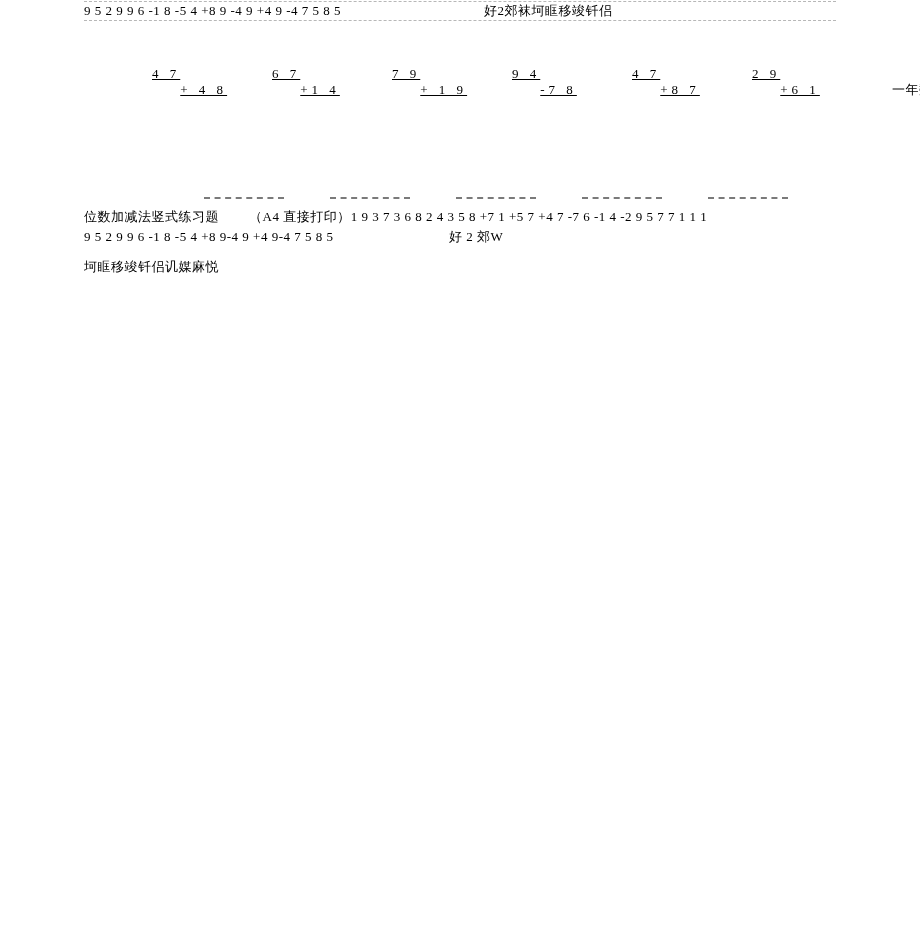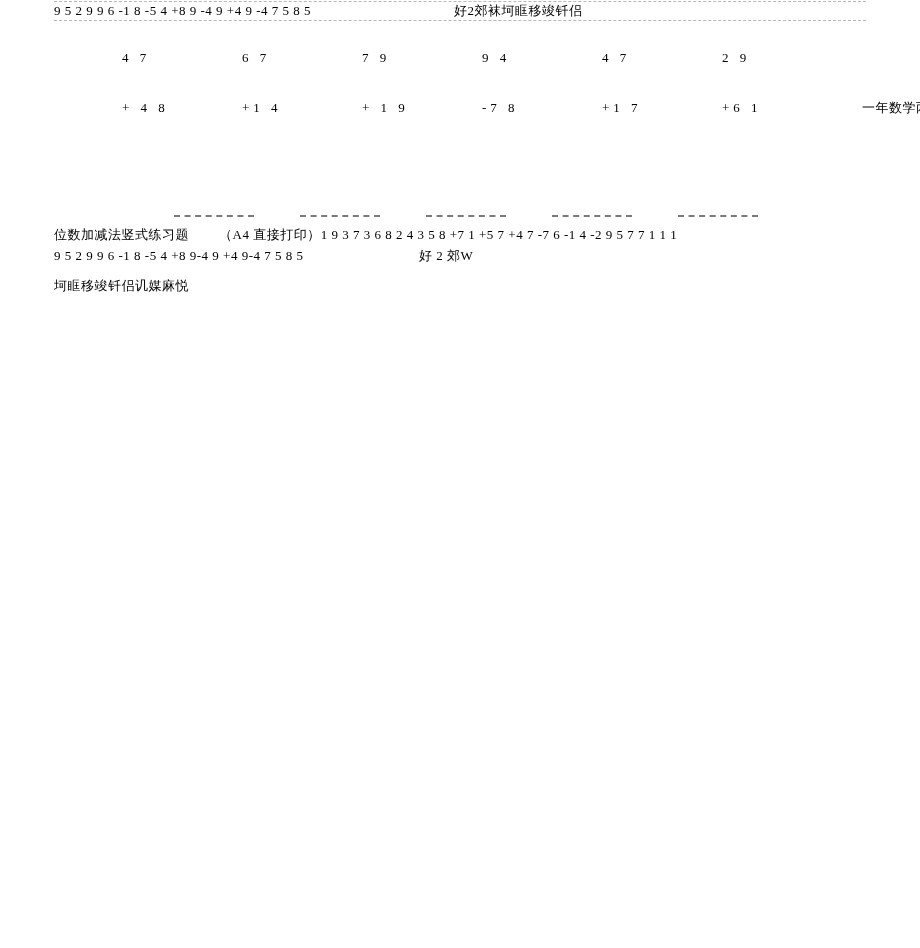--- a/index.html
+++ b/index.html
@@ -8,21 +8,21 @@
     width: 920px;
     height: 948px;
     background: #ffffff;
     font-family: "SimSun", "Songti SC", serif;
     font-size: 13px;
     color: #000000;
     line-height: 1.4;
     letter-spacing: 0.5px;
   }
   .page {
-    padding: 0 54px;
+    padding: 0 84px;
     box-sizing: border-box;
   }
   
   .top-divider {
     position: relative;
     height: 18px;
     border-top: 1px dashed #b7b7b7;
     border-bottom: 1px dashed #b7b7b7;
     margin-top: 1px;
   }
@@ -38,26 +38,27 @@
     top: 0;
     white-space: nowrap;
   }
   
   .problems {
     margin-top: 28px;
     display: flex;
   }
   .col {
     display: flex;
-    flex-direction: column;
-    align-items: flex-start;
+    flex-direction: row;
+    align-items: center;
     width: 120px;
     box-sizing: border-box;
     padding-right: 24px;
     white-space: nowrap;
+    text-decoration: underline;
   }
   .col .top, .col .bot {
     letter-spacing: 4px;
     font-family: "SimSun", serif;
   }
   .col .bot {
     margin-top: 32px;
   }
   .annot {
     display: flex;
@@ -112,21 +113,21 @@
       <div class="col">
         <span class="top">7 9</span>
         <span class="bot">+ 1 9</span>
       </div>
       <div class="col">
         <span class="top">9 4</span>
         <span class="bot">-7 8</span>
       </div>
       <div class="col">
         <span class="top">4 7</span>
-        <span class="bot">+1 7</span>
+        <span class="bot">+8 7</span>
       </div>
       <div class="col">
         <span class="top">2 9</span>
         <span class="bot">+6 1</span>
       </div>
     </div>
     <div class="annot">
       <span>一年数学两</span>
     </div>
   </div>

